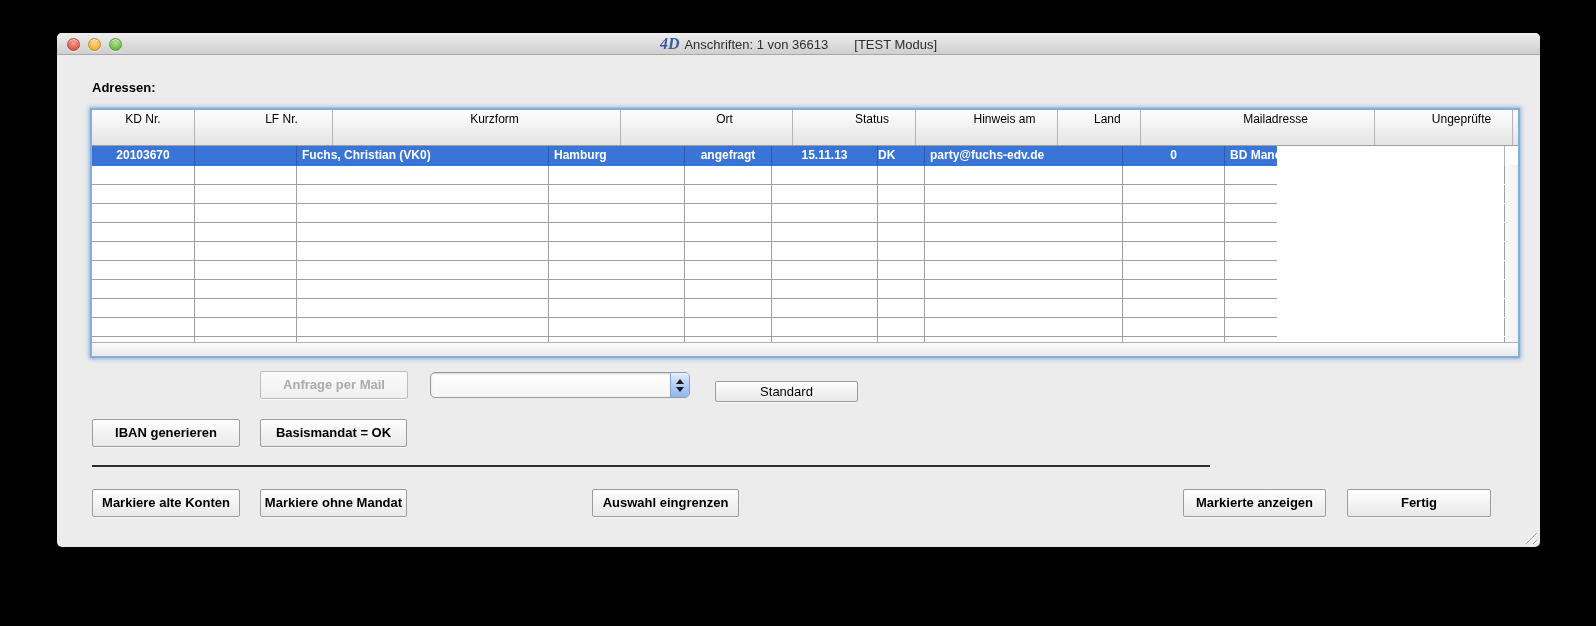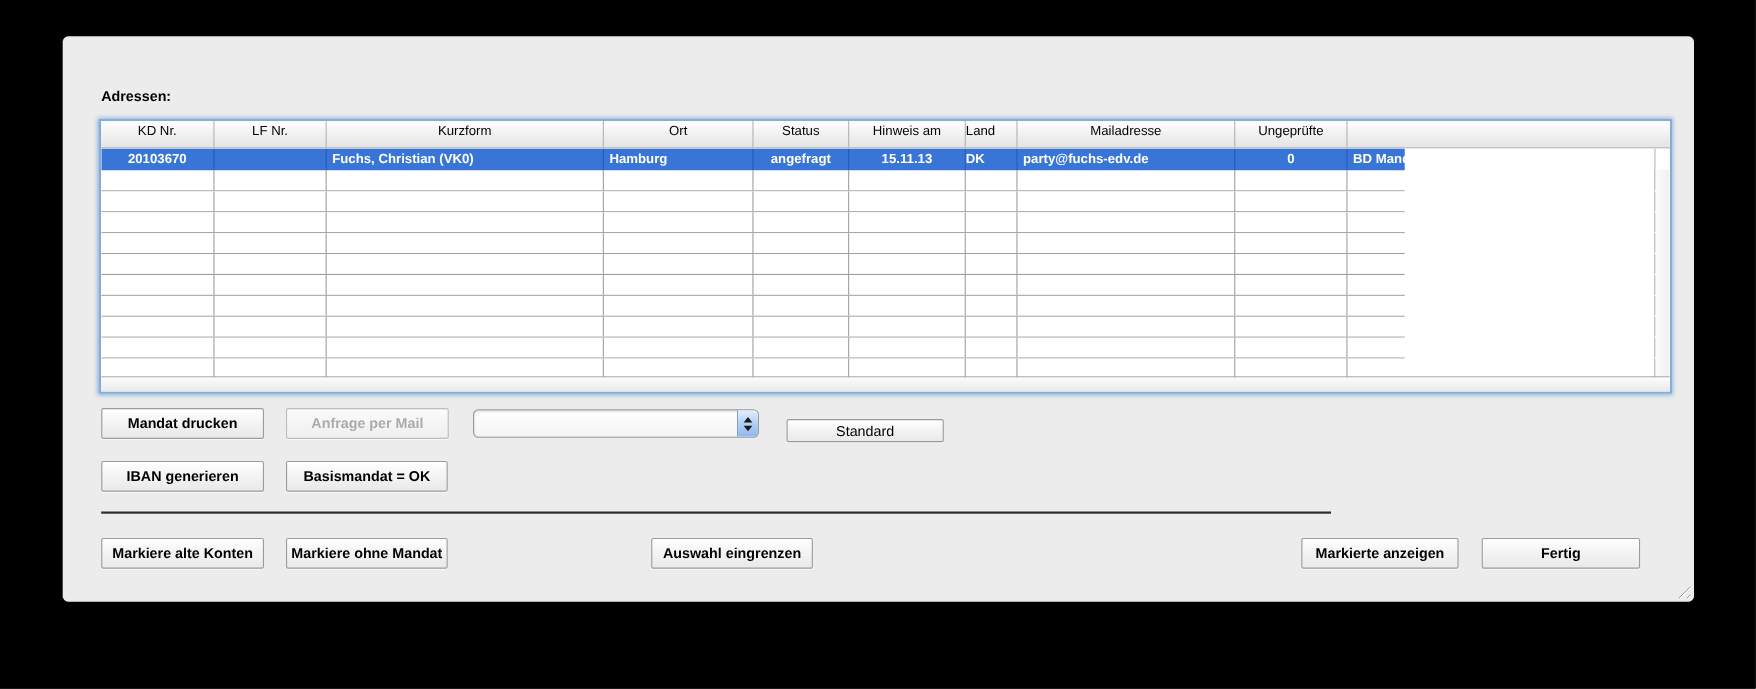--- a/index.html
+++ b/index.html
@@ -27,23 +27,23 @@
   .win-title { color:#2e2e2e; }
   .win-mode  { margin-left:26px; color:#2e2e2e; }
 
   
   .section-label { position:absolute; left:35px; top:47px; font-size:13px; font-weight:bold; color:#000; }
 
   
   .listbox { position:absolute; left:33px; top:75px; width:1430px; height:250px;
              background:#fff; border:2px solid #84aed8;
              box-shadow:0 0 4px 1px rgba(120,165,220,.85); overflow:hidden; }
-  .thead { display:flex; height:25px; width:1426px;
+  .thead { display:flex; height:36px; width:1426px;
            background:linear-gradient(180deg,#ffffff 0%,#f1f1f1 50%,#e4e4e4 100%);
-           border-bottom:1px solid #9f9f9f; }
+           border-bottom:1px solid #9f9f9f;gap:36px; }
   .hc { flex:0 0 auto; font-size:12px; color:#000; text-align:center; line-height:18px;
         border-right:1px solid #b4b4b4; overflow:hidden; white-space:nowrap; }
   .hfill { flex:1 1 auto; border-right:none; }
   .tbody { position:relative; height:213px; width:1426px; background:#fff; overflow:hidden; }
   .trow { display:flex; width:1185px; height:19px; border-bottom:1px solid #9f9f9f; background:#fff; }
   .trow .cell { flex:0 0 auto; border-right:1px solid #9f9f9f; height:100%;
                 font-size:12px; line-height:18px; overflow:hidden; white-space:nowrap; }
   .trow.selected { background:#3875d7; border-bottom:none; height:20px; }
   .trow.selected .cell { color:#fff; font-weight:bold; border-right:1px solid rgba(20,40,110,.35); }
   .c0{width:103px;text-align:center;} .c1{width:102px;text-align:center;}
@@ -87,20 +87,32 @@
   .grip { position:absolute; right:3px; bottom:3px; width:16px; height:14px;
           background:repeating-linear-gradient(135deg, rgba(0,0,0,0) 0 3px, #9a9a9a 3px 4px, rgba(255,255,255,.8) 4px 5px);
           clip-path:polygon(100% 0, 100% 100%, 0 100%); }
 </style>
 </head>
 <body>
 
 <div id="stage">
   <div class="window">
 
+    <div class="titlebar">
+      <div class="lights">
+        <div class="light red"></div>
+        <div class="light yellow"></div>
+        <div class="light green"></div>
+      </div>
+      <div class="title-group">
+        <span class="logo4d">4D</span>
+        <span class="win-title">Anschriften: 1 von 36613</span>
+        <span class="win-mode">[TEST Modus]</span>
+      </div>
+    </div>
 
     <div class="section-label">Adressen:</div>
 
     <div class="listbox">
       <div class="thead">
         <div class="hc c0">KD Nr.</div>
         <div class="hc c1">LF Nr.</div>
         <div class="hc c2">Kurzform</div>
         <div class="hc c3">Ort</div>
         <div class="hc c4">Status</div>
@@ -253,21 +265,20 @@
             <div class="cell c6"></div>
             <div class="cell c7"></div>
             <div class="cell c8"></div>
             <div class="cell c9"></div>
           </div>
           <div class="vscroll"></div>
       </div>
       <div class="hscroll"></div>
     </div>
 
-    <div class="btn" style="left:35px; top:338px; width:148px;">Mandat drucken</div>
     <div class="btn disabled" style="left:203px; top:338px; width:148px;">Anfrage per Mail</div>
 
     <div class="combo">
       <span class="value"></span>
       <div class="stepper">
         <div class="tri-up"></div>
         <div class="tri-down"></div>
       </div>
     </div>
 

